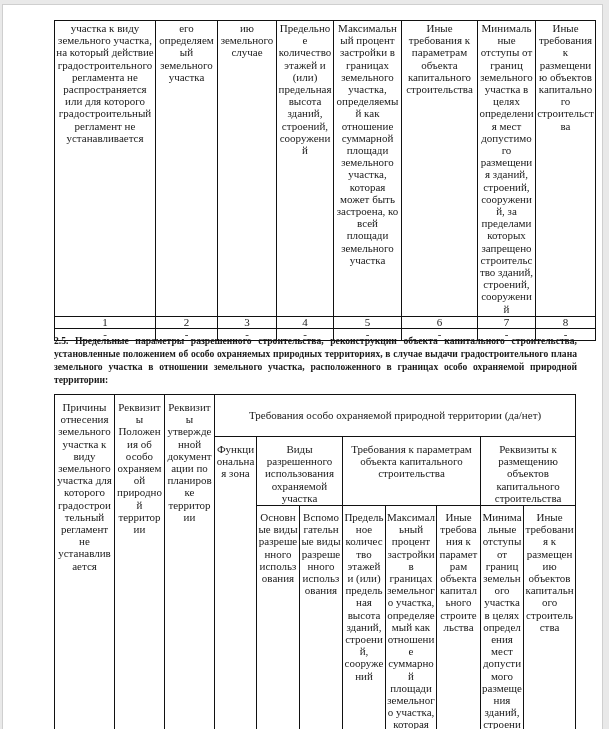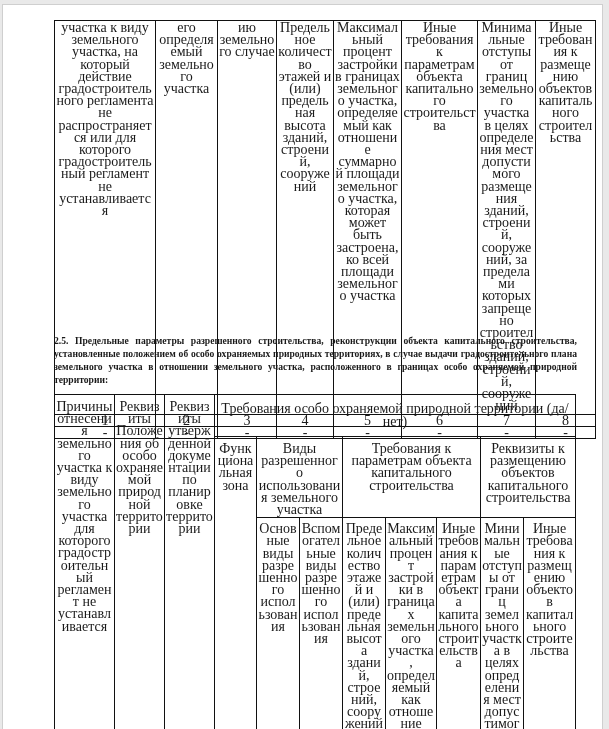--- a/index.html
+++ b/index.html
@@ -10,21 +10,21 @@
     color:#1a1a1a;
   }
   .page {
     position:absolute; left:2px; top:4px; width:599px; height:740px;
     background:#ffffff; border-left:1px solid #cfcfcf; border-top:1px solid #cfcfcf;
     border-right:1px solid #cfcfcf;
   }
   table { border-collapse:collapse; position:absolute; table-layout:fixed; }
   td {
     border:1px solid #111; vertical-align:top; text-align:center;
-    font-size:14px; line-height:12.2px; padding:1px 1px; word-wrap:break-word;
+    font-size:11px; line-height:12.2px; padding:1px 1px; word-wrap:break-word;
     overflow:hidden;
   }
   .t1 { left:54px; top:20px; width:523px; }
   .t1 td.num { vertical-align:middle; line-height:11px; height:10px; padding:0; }
   .heading {
     position:absolute; left:54px; top:334px; width:523px;
     font-size:9.6px; line-height:13px; font-weight:bold; text-align:justify;
   }
   .t2 { left:54px; top:394px; width:521px; }
   .t2 td { line-height:12.2px; }
@@ -97,21 +97,21 @@
   </colgroup>
   <tbody>
       <tr style="height:42px">
     <td rowspan="3" style="padding-top:6px">Причины отнесения земельного участка к виду земельного участка для которого градостроительный регламент не устанавливается</td>
     <td rowspan="3" style="padding-top:6px">Реквизиты Положения об особо охраняемой природной территории</td>
     <td rowspan="3" style="padding-top:6px">Реквизиты утвержденной документации по планировке территории</td>
     <td colspan="8" style="vertical-align:middle">Требования особо охраняемой природной территории (да/нет)</td>
   </tr>
   <tr style="height:68px">
     <td rowspan="2" style="padding-top:6px">Функциональная зона</td>
-    <td colspan="2" style="padding-top:6px">Виды разрешенного использования земельного участка</td>
+    <td colspan="2" style="padding-top:6px">Виды разрешенного использования охраняемой участка</td>
     <td colspan="3" style="padding-top:6px">Требования к параметрам объекта капитального строительства</td>
     <td colspan="2" style="padding-top:6px">Реквизиты к размещению объектов капитального строительства</td>
   </tr>
   <tr style="height:250px">
     <td style="padding-top:5px">Основные виды разрешенного использования</td>
     <td style="padding-top:5px">Вспомогательные виды разрешенного использования</td>
     <td style="padding-top:5px">Предельное количество этажей и (или) предельная высота зданий, строений, сооружений</td>
     <td style="padding-top:5px">Максимальный процент застройки в границах земельного участка, определяемый как отношение суммарной площади земельного участка, которая может</td>
     <td style="padding-top:5px">Иные требования к параметрам объекта капитального строительства</td>
     <td style="padding-top:5px">Минимальные отступы от границ земельного участка в целях определения мест допустимого размещения зданий, строений,</td>

